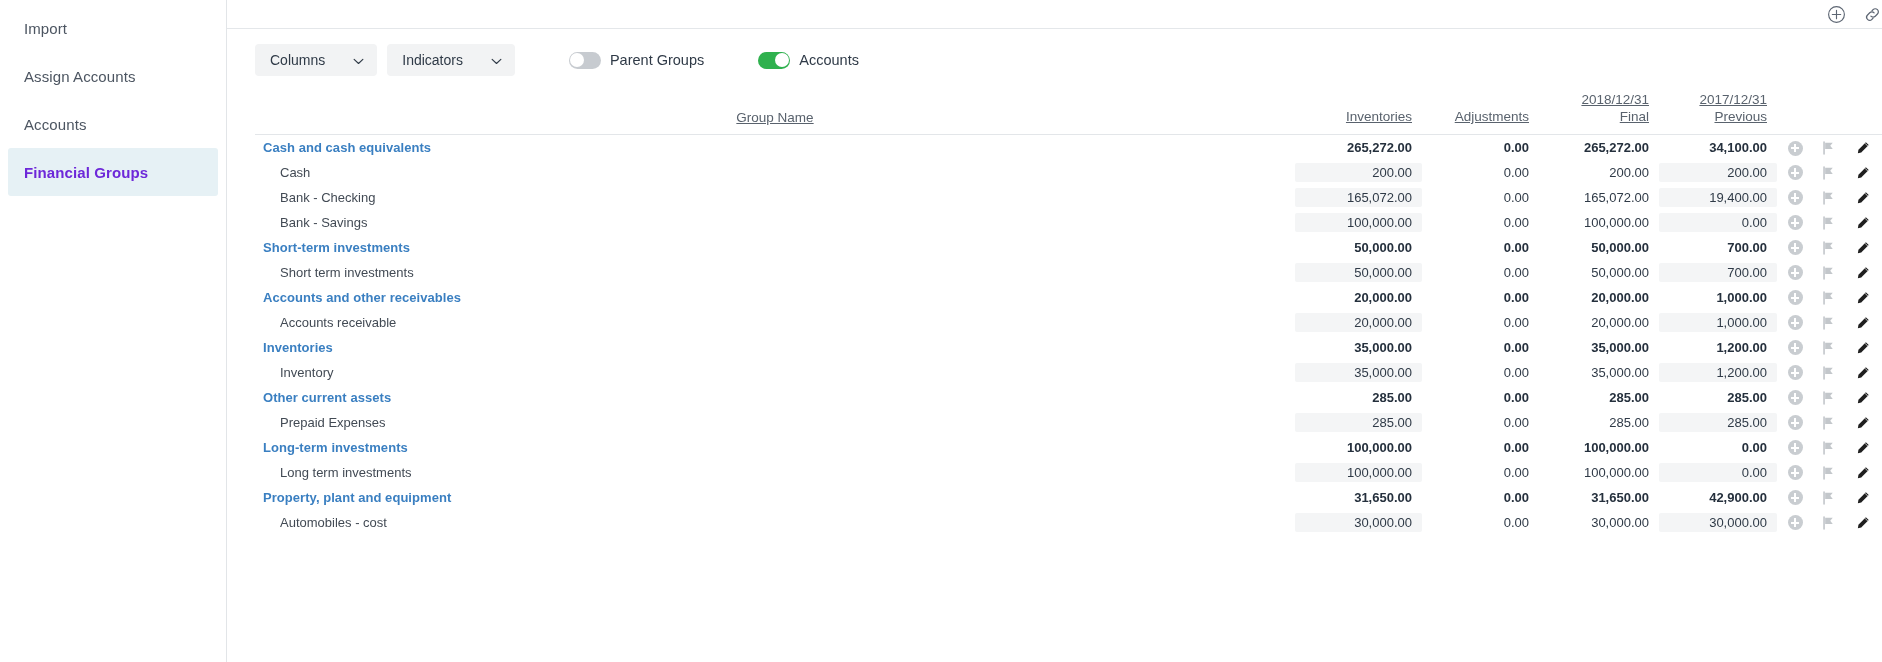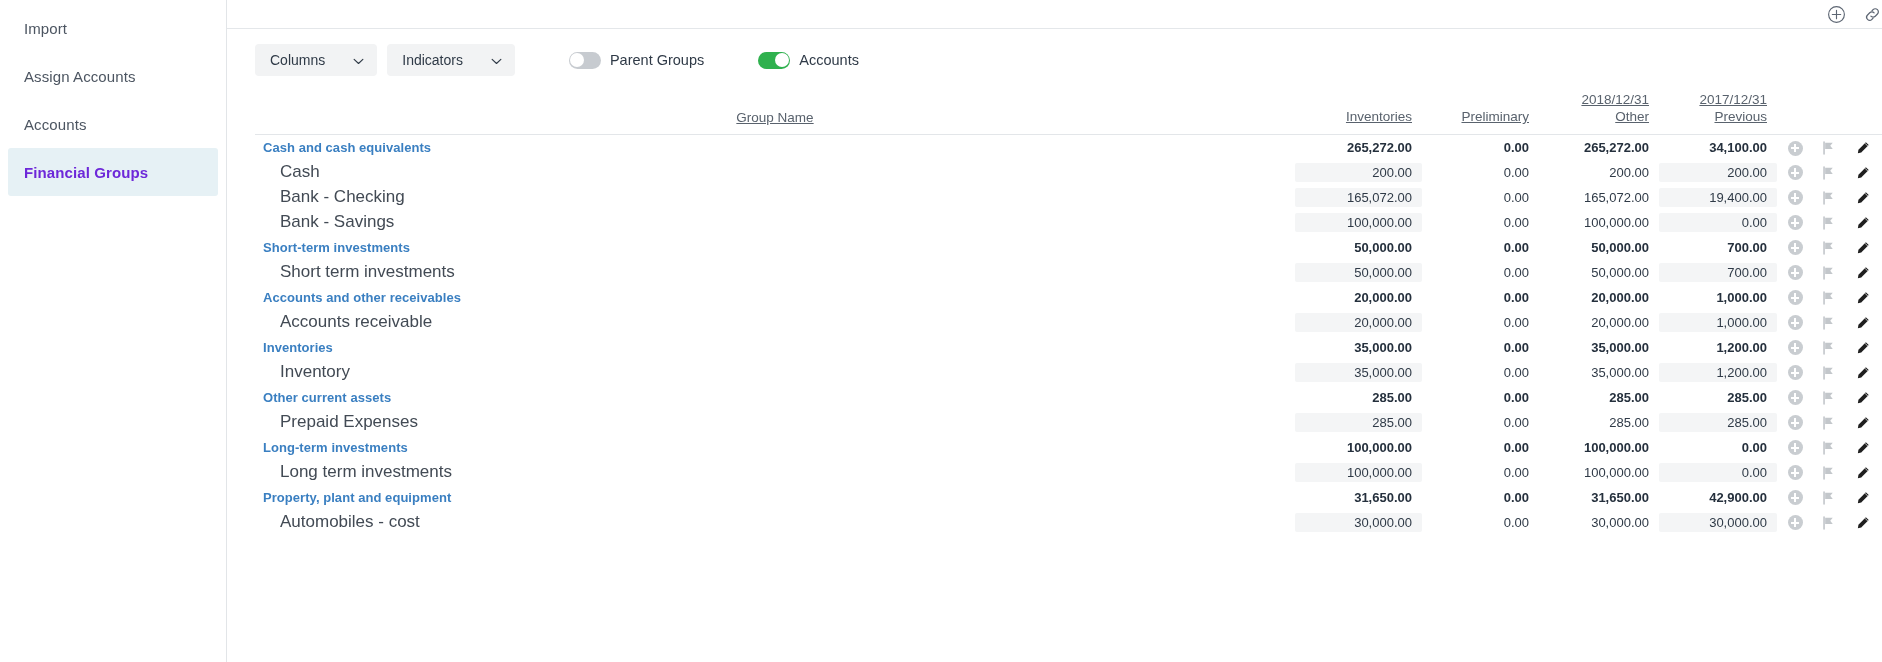--- a/index.html
+++ b/index.html
@@ -124,21 +124,21 @@
   td.name { font-size: 13px; }
   .grp-name {
     color: #3a7fc1;
     font-weight: 700;
     font-size: 13px;
     padding-left: 8px;
     letter-spacing: .05px;
   }
   .acc-name {
     color: #424a54;
-    font-size: 17px;
+    font-size: 13px;
     padding-left: 25px;
   }
 
   td.num { text-align: right; font-size: 13px; color: #2f3a47; }
   .val-plain { display: block; padding-right: 10px; }
   .val-bold  { display: block; padding-right: 10px; font-weight: 700; color: #25303d; }
   .val-box {
     display: block;
     background: #f4f5f6;
     border-radius: 2px;
@@ -247,25 +247,25 @@
             <col class="w-act2">
             <col class="w-act3">
         </colgroup>
         <thead>
           <tr>
             <th class="c-name">Group Name</th>
             <th class="c-num">
                 <span class="hdr-sub">Inventories</span>
               </th>
             <th class="c-num">
-                <span class="hdr-sub">Preliminary</span>
+                <span class="hdr-sub">Adjustments</span>
               </th>
             <th class="c-num">
               <span class="hdr-date">2018/12/31</span>
-              <span class="hdr-sub">Other</span>
+              <span class="hdr-sub">Final</span>
             </th>
             <th class="c-num">
               <span class="hdr-date">2017/12/31</span>
               <span class="hdr-sub">Previous</span>
             </th>
             <th></th>
             <th></th>
             <th></th>
           </tr>
         </thead>

